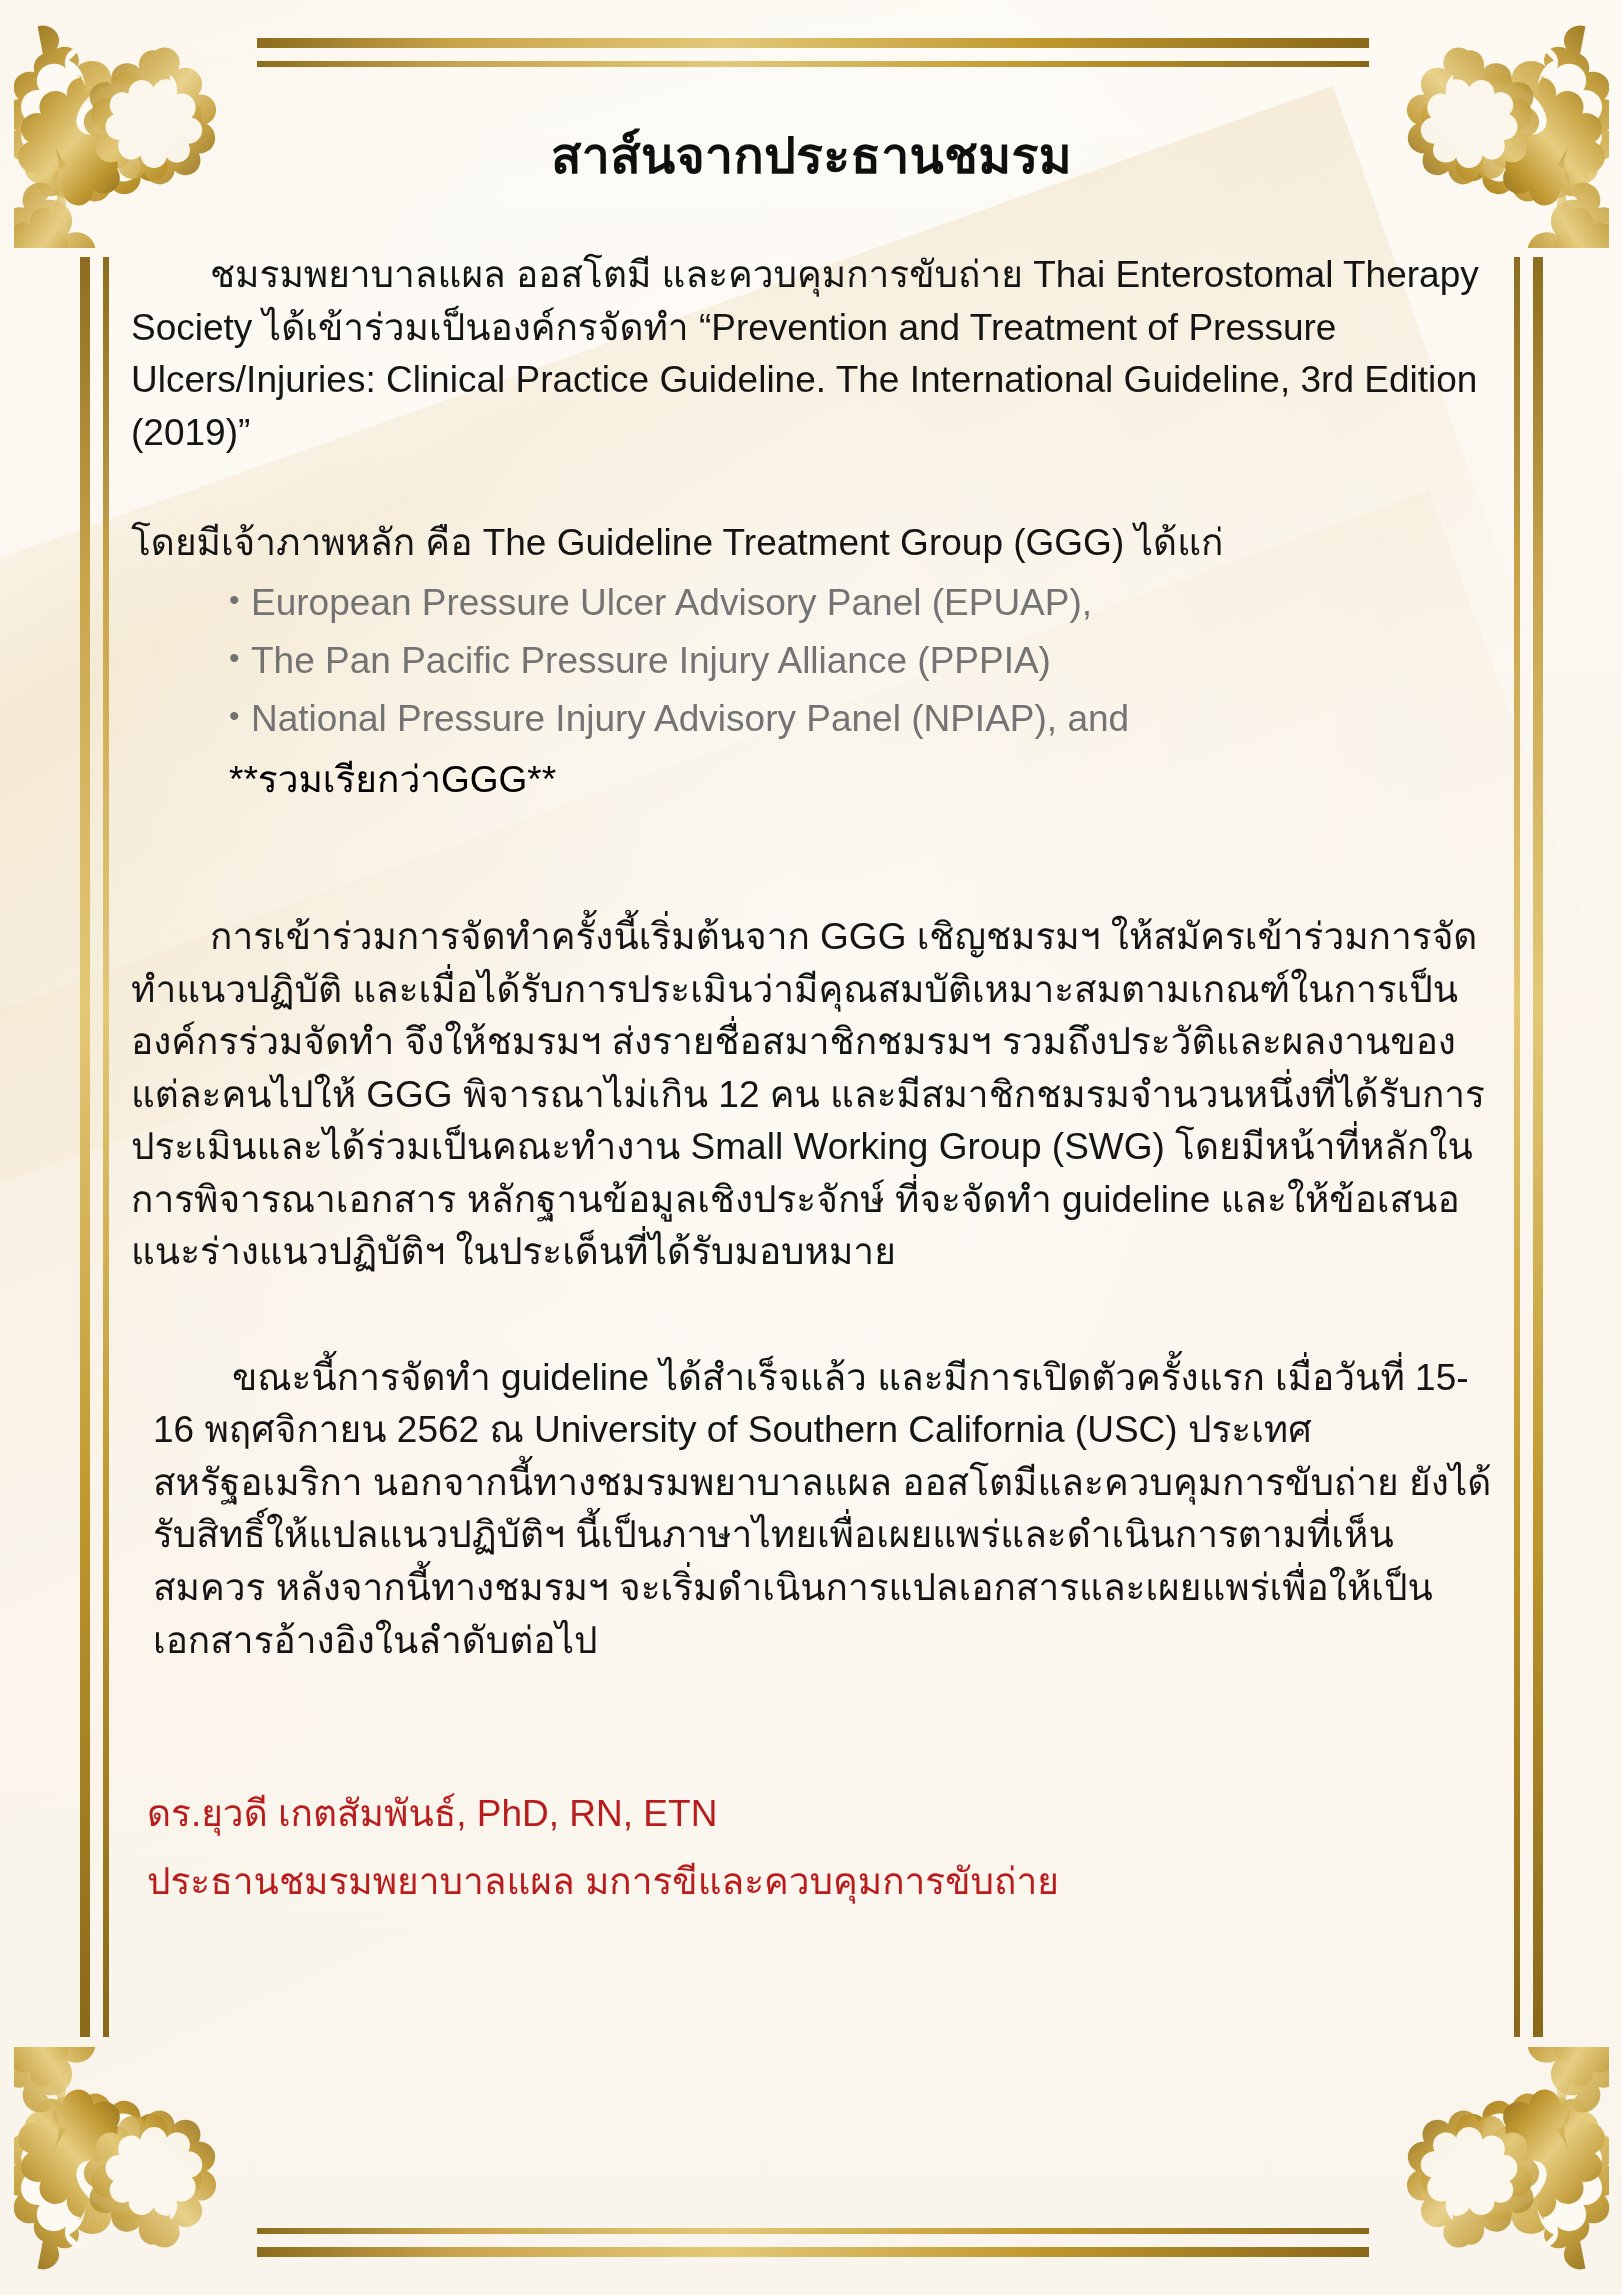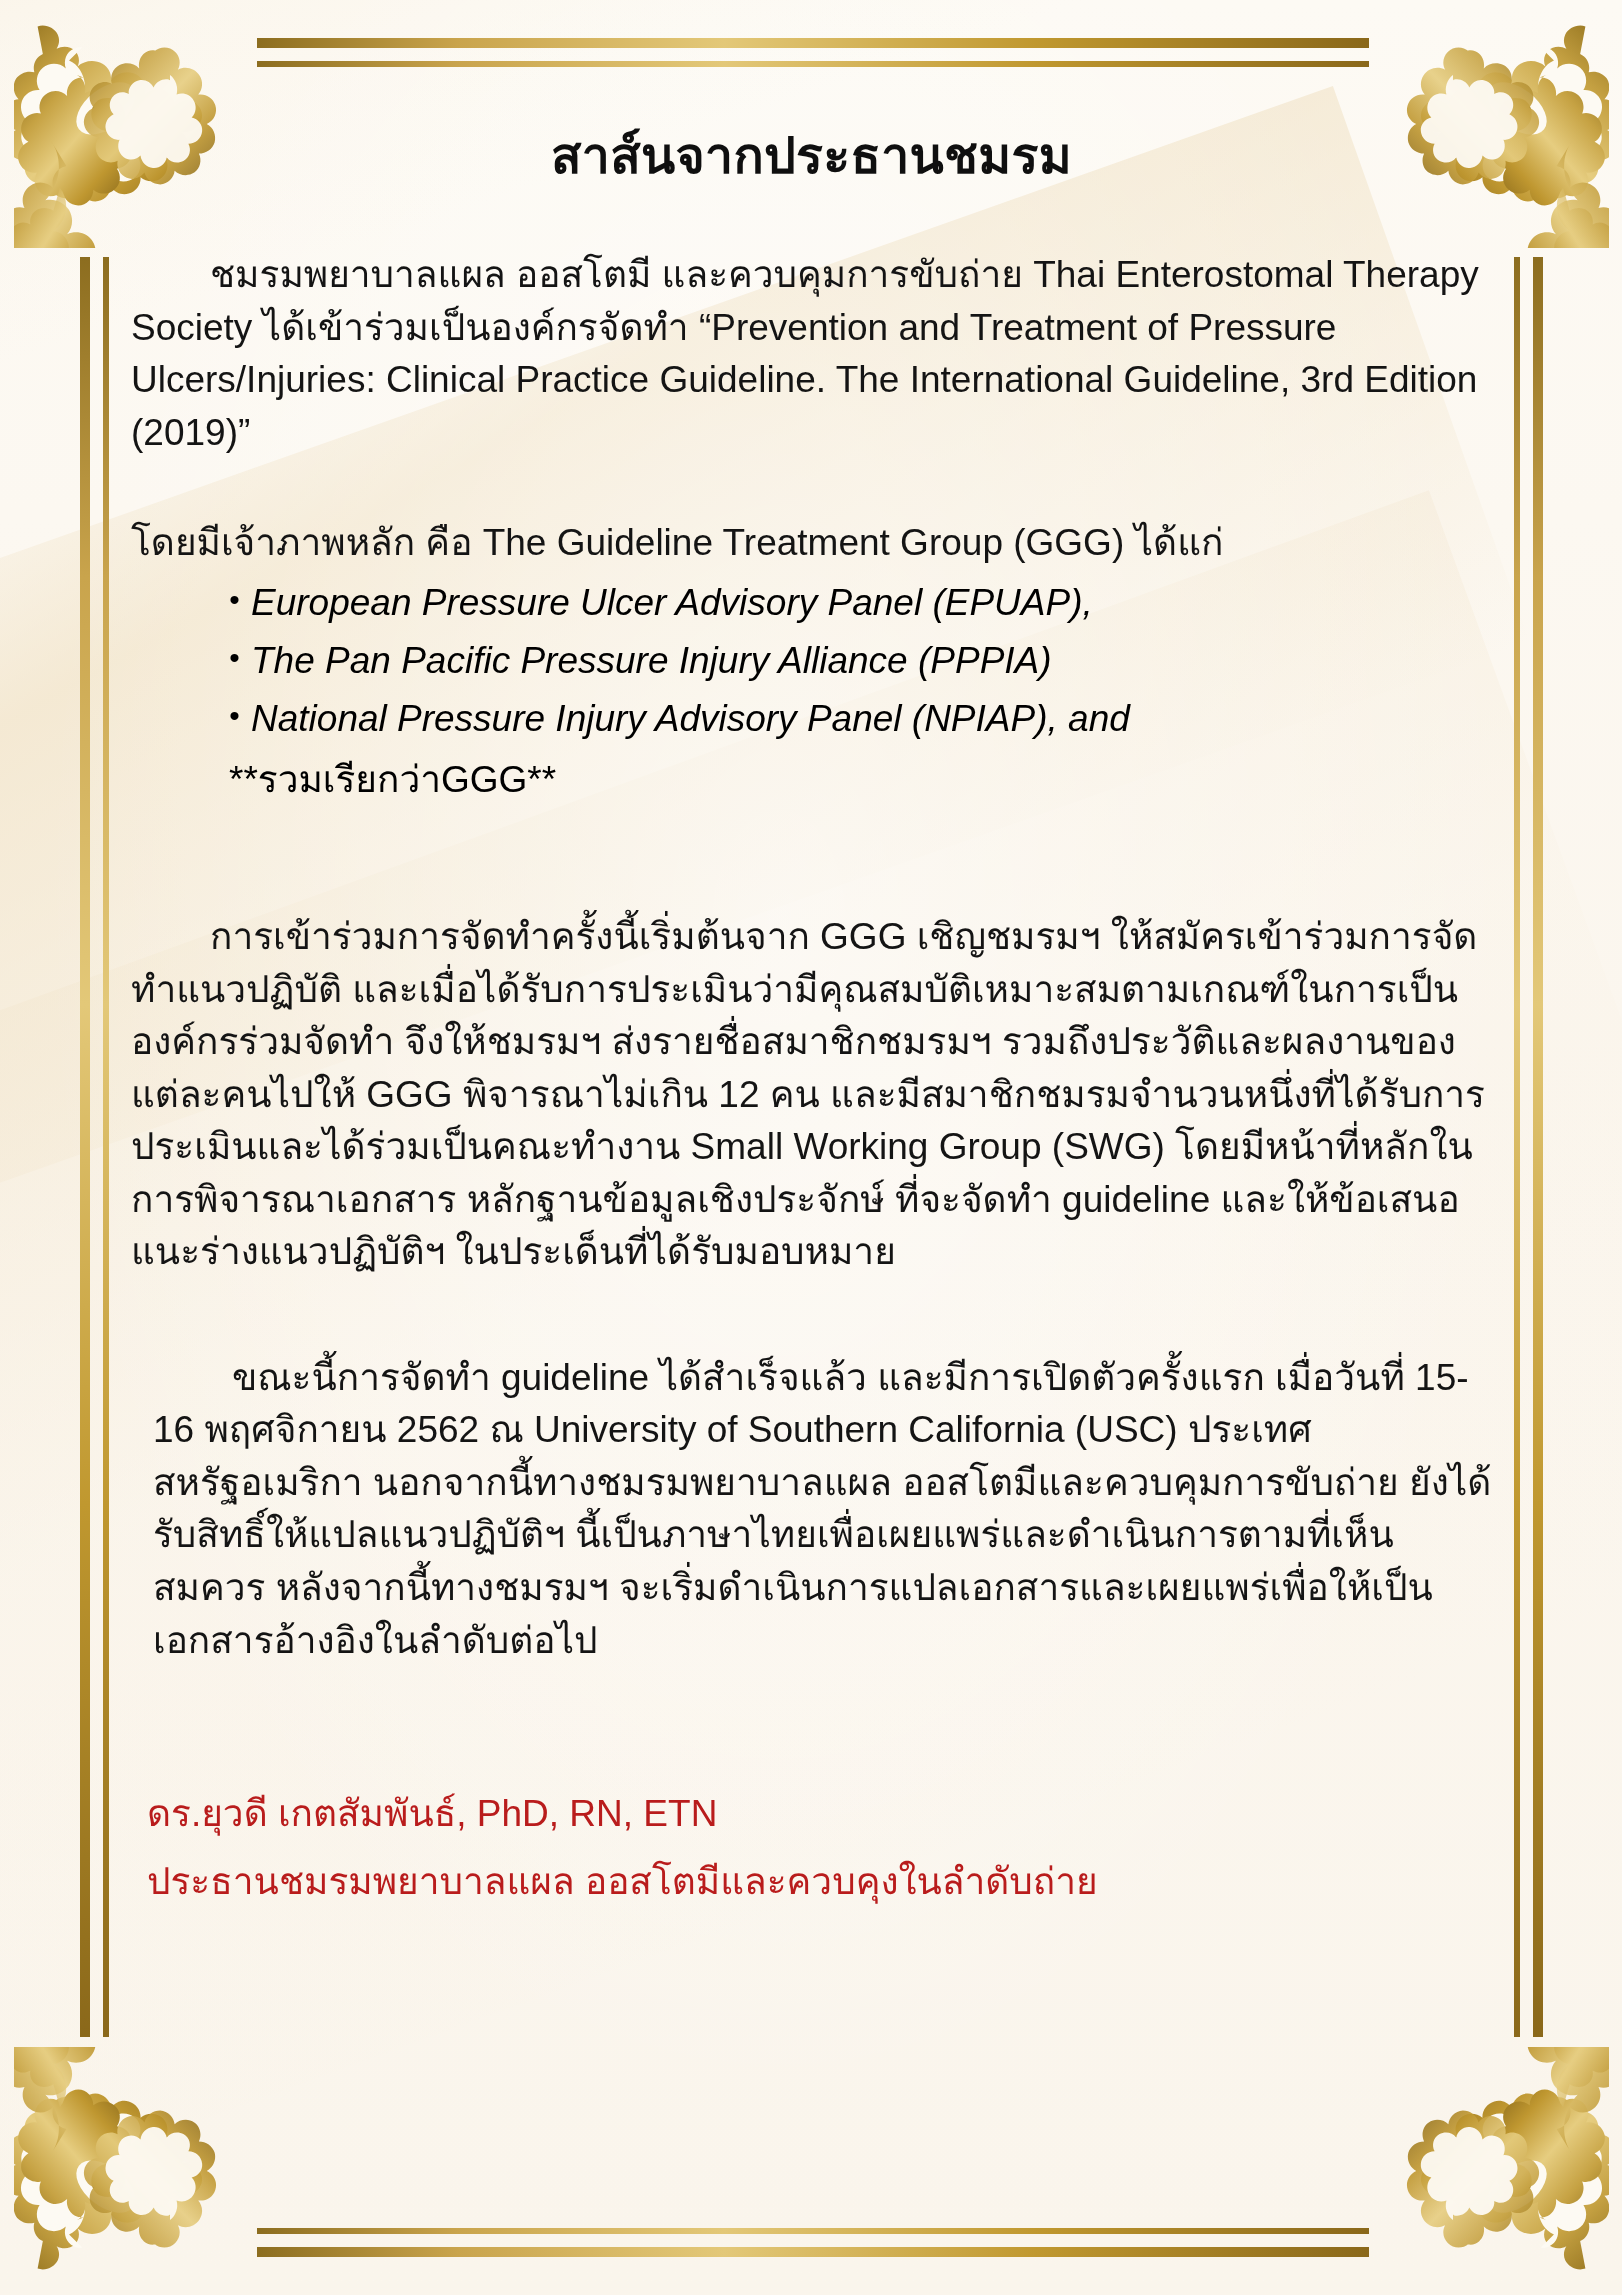--- a/index.html
+++ b/index.html
@@ -119,24 +119,23 @@
   .block-hosts { margin-top: 58px; }
 
   .bullets {
     list-style: none;
     margin: 3.9px 0 0 0;
     padding: 0 0 0 98px;
   }
   .bullets li {
     font-size: 37px;
     line-height: 1.57;
-    color: #000000;
+    color: #737373;
     position: relative;
     padding-left: 22px;
-    font-style: italic;
   }
   .bullets li::before {
     content: "\2022";
     position: absolute;
     left: 0;
     top: 0;
     font-size: 30px;
     line-height: 1.74;
   }
   .note-ggg {
@@ -309,18 +308,18 @@
     </ul>
 
     <p class="note-ggg">**รวมเรียกว่าGGG**</p>
 
     <p class="para indent block-body">การเข้าร่วมการจัดทำครั้งนี้เริ่มต้นจาก GGG เชิญชมรมฯ ให้สมัครเข้าร่วมการจัดทำแนวปฏิบัติ และเมื่อได้รับการประเมินว่ามีคุณสมบัติเหมาะสมตามเกณฑ์ในการเป็นองค์กรร่วมจัดทำ จึงให้ชมรมฯ ส่งรายชื่อสมาชิกชมรมฯ รวมถึงประวัติและผลงานของแต่ละคนไปให้ GGG พิจารณาไม่เกิน 12 คน และมีสมาชิกชมรมจำนวนหนึ่งที่ได้รับการประเมินและได้ร่วมเป็นคณะทำงาน Small Working Group (SWG) โดยมีหน้าที่หลักในการพิจารณาเอกสาร หลักฐานข้อมูลเชิงประจักษ์ ที่จะจัดทำ guideline และให้ข้อเสนอแนะร่างแนวปฏิบัติฯ ในประเด็นที่ได้รับมอบหมาย</p>
 
     <p class="para indent block-status">ขณะนี้การจัดทำ guideline ได้สำเร็จแล้ว และมีการเปิดตัวครั้งแรก เมื่อวันที่ 15-16 พฤศจิกายน 2562 ณ University of Southern California (USC) ประเทศสหรัฐอเมริกา นอกจากนี้ทางชมรมพยาบาลแผล ออสโตมีและควบคุมการขับถ่าย ยังได้รับสิทธิ์ให้แปลแนวปฏิบัติฯ นี้เป็นภาษาไทยเพื่อเผยแพร่และดำเนินการตามที่เห็นสมควร หลังจากนี้ทางชมรมฯ จะเริ่มดำเนินการแปลเอกสารและเผยแพร่เพื่อให้เป็นเอกสารอ้างอิงในลำดับต่อไป</p>
 
     <div class="signature">
       <p class="sig-line">ดร.ยุวดี เกตสัมพันธ์, PhD, RN, ETN</p>
-      <p class="sig-line">ประธานชมรมพยาบาลแผล ออสโตมีและควบคุงในลำดับถ่าย</p>
+      <p class="sig-line">ประธานชมรมพยาบาลแผล มการขีและควบคุมการขับถ่าย</p>
     </div>
 
   </div>
 </div>
 
 
 </body></html>

